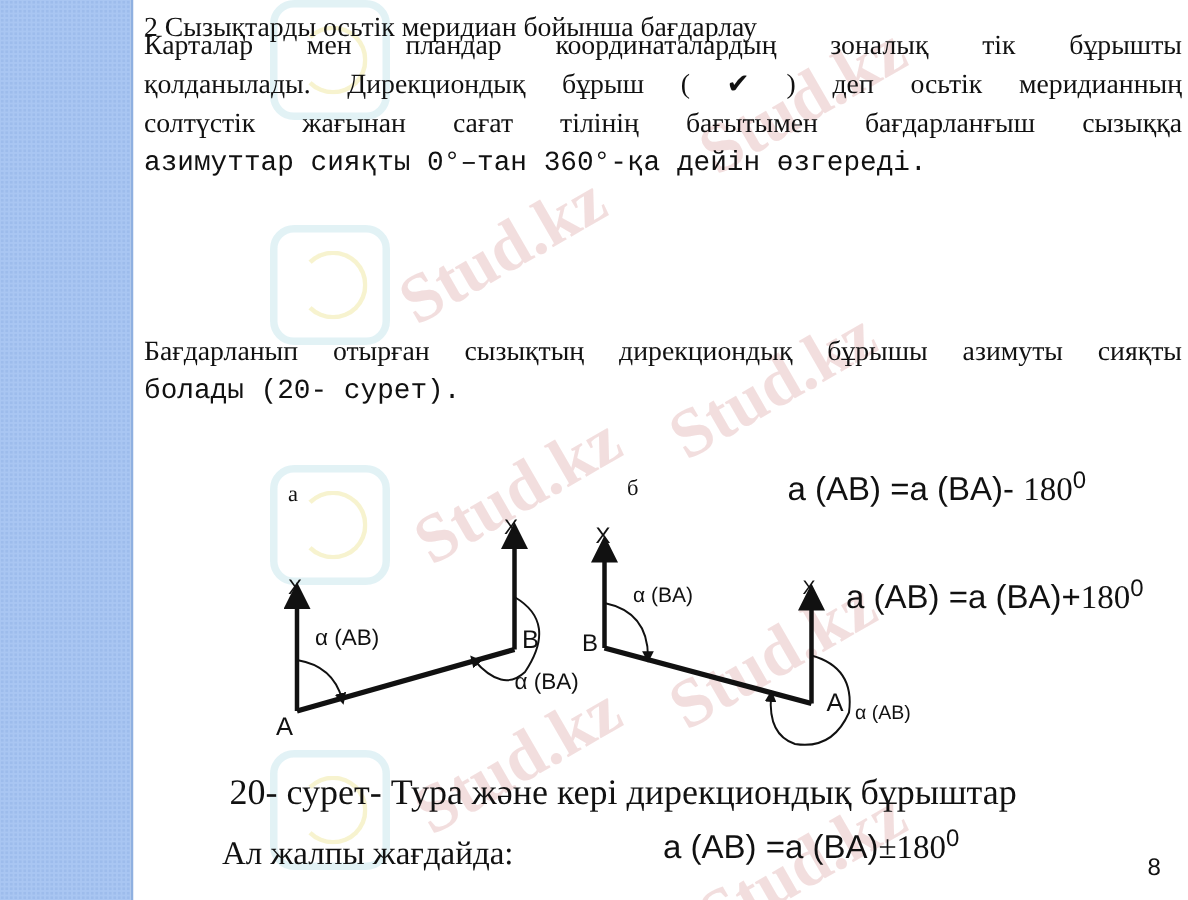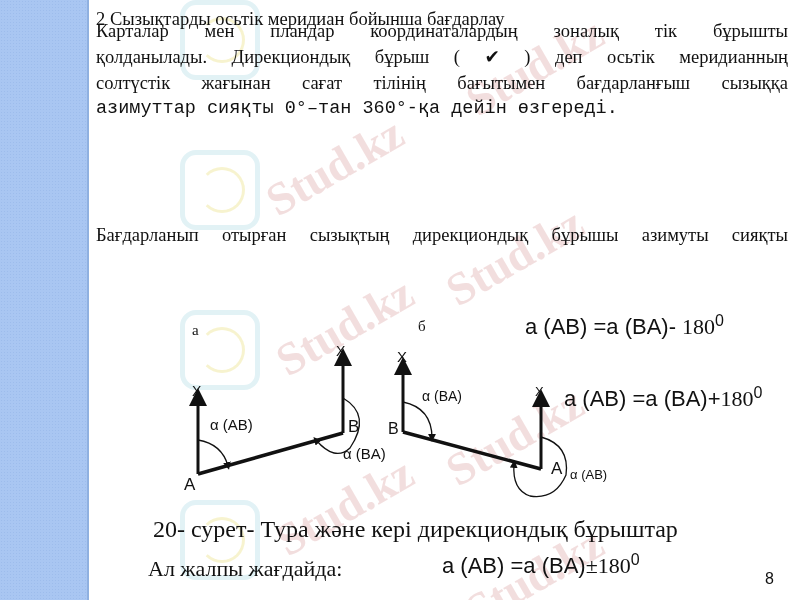--- a/index.html
+++ b/index.html
@@ -48,20 +48,21 @@
 
 <div class="text para" style="top:18px;">
   <span class="line">Карталар мен пландар координаталардың зоналық тік бұрышты</span>
   <span class="line">қолданылады. Дирекциондық бұрыш ( ✔ ) деп осьтік меридианның</span>
   <span class="line">солтүстік жағынан сағат тілінің бағытымен бағдарланғыш сызыққа</span>
   <span class="line last">азимуттар сияқты 0°–тан 360°-қа дейін өзгереді.</span>
 </div>
 
 <div class="text para" style="top:222px;">
   <span class="line">Бағдарланып отырған сызықтың дирекциондық бұрышы азимуты сияқты</span>
+  <span class="line last">болады (20- сурет).</span>
 </div>
 
 <div class="fig-label" style="left:192px;top:322px;">а</div>
 <div class="fig-label" style="left:418px;top:318px;">б</div>
 
 <svg width="792" height="600" style="position:absolute;left:0;top:0;">
   <defs>
     <marker id="arr" markerWidth="6" markerHeight="6" refX="3" refY="3" orient="auto">
       <path d="M0,0 L6,3 L0,6 Z" fill="#111"></path>
     </marker>

